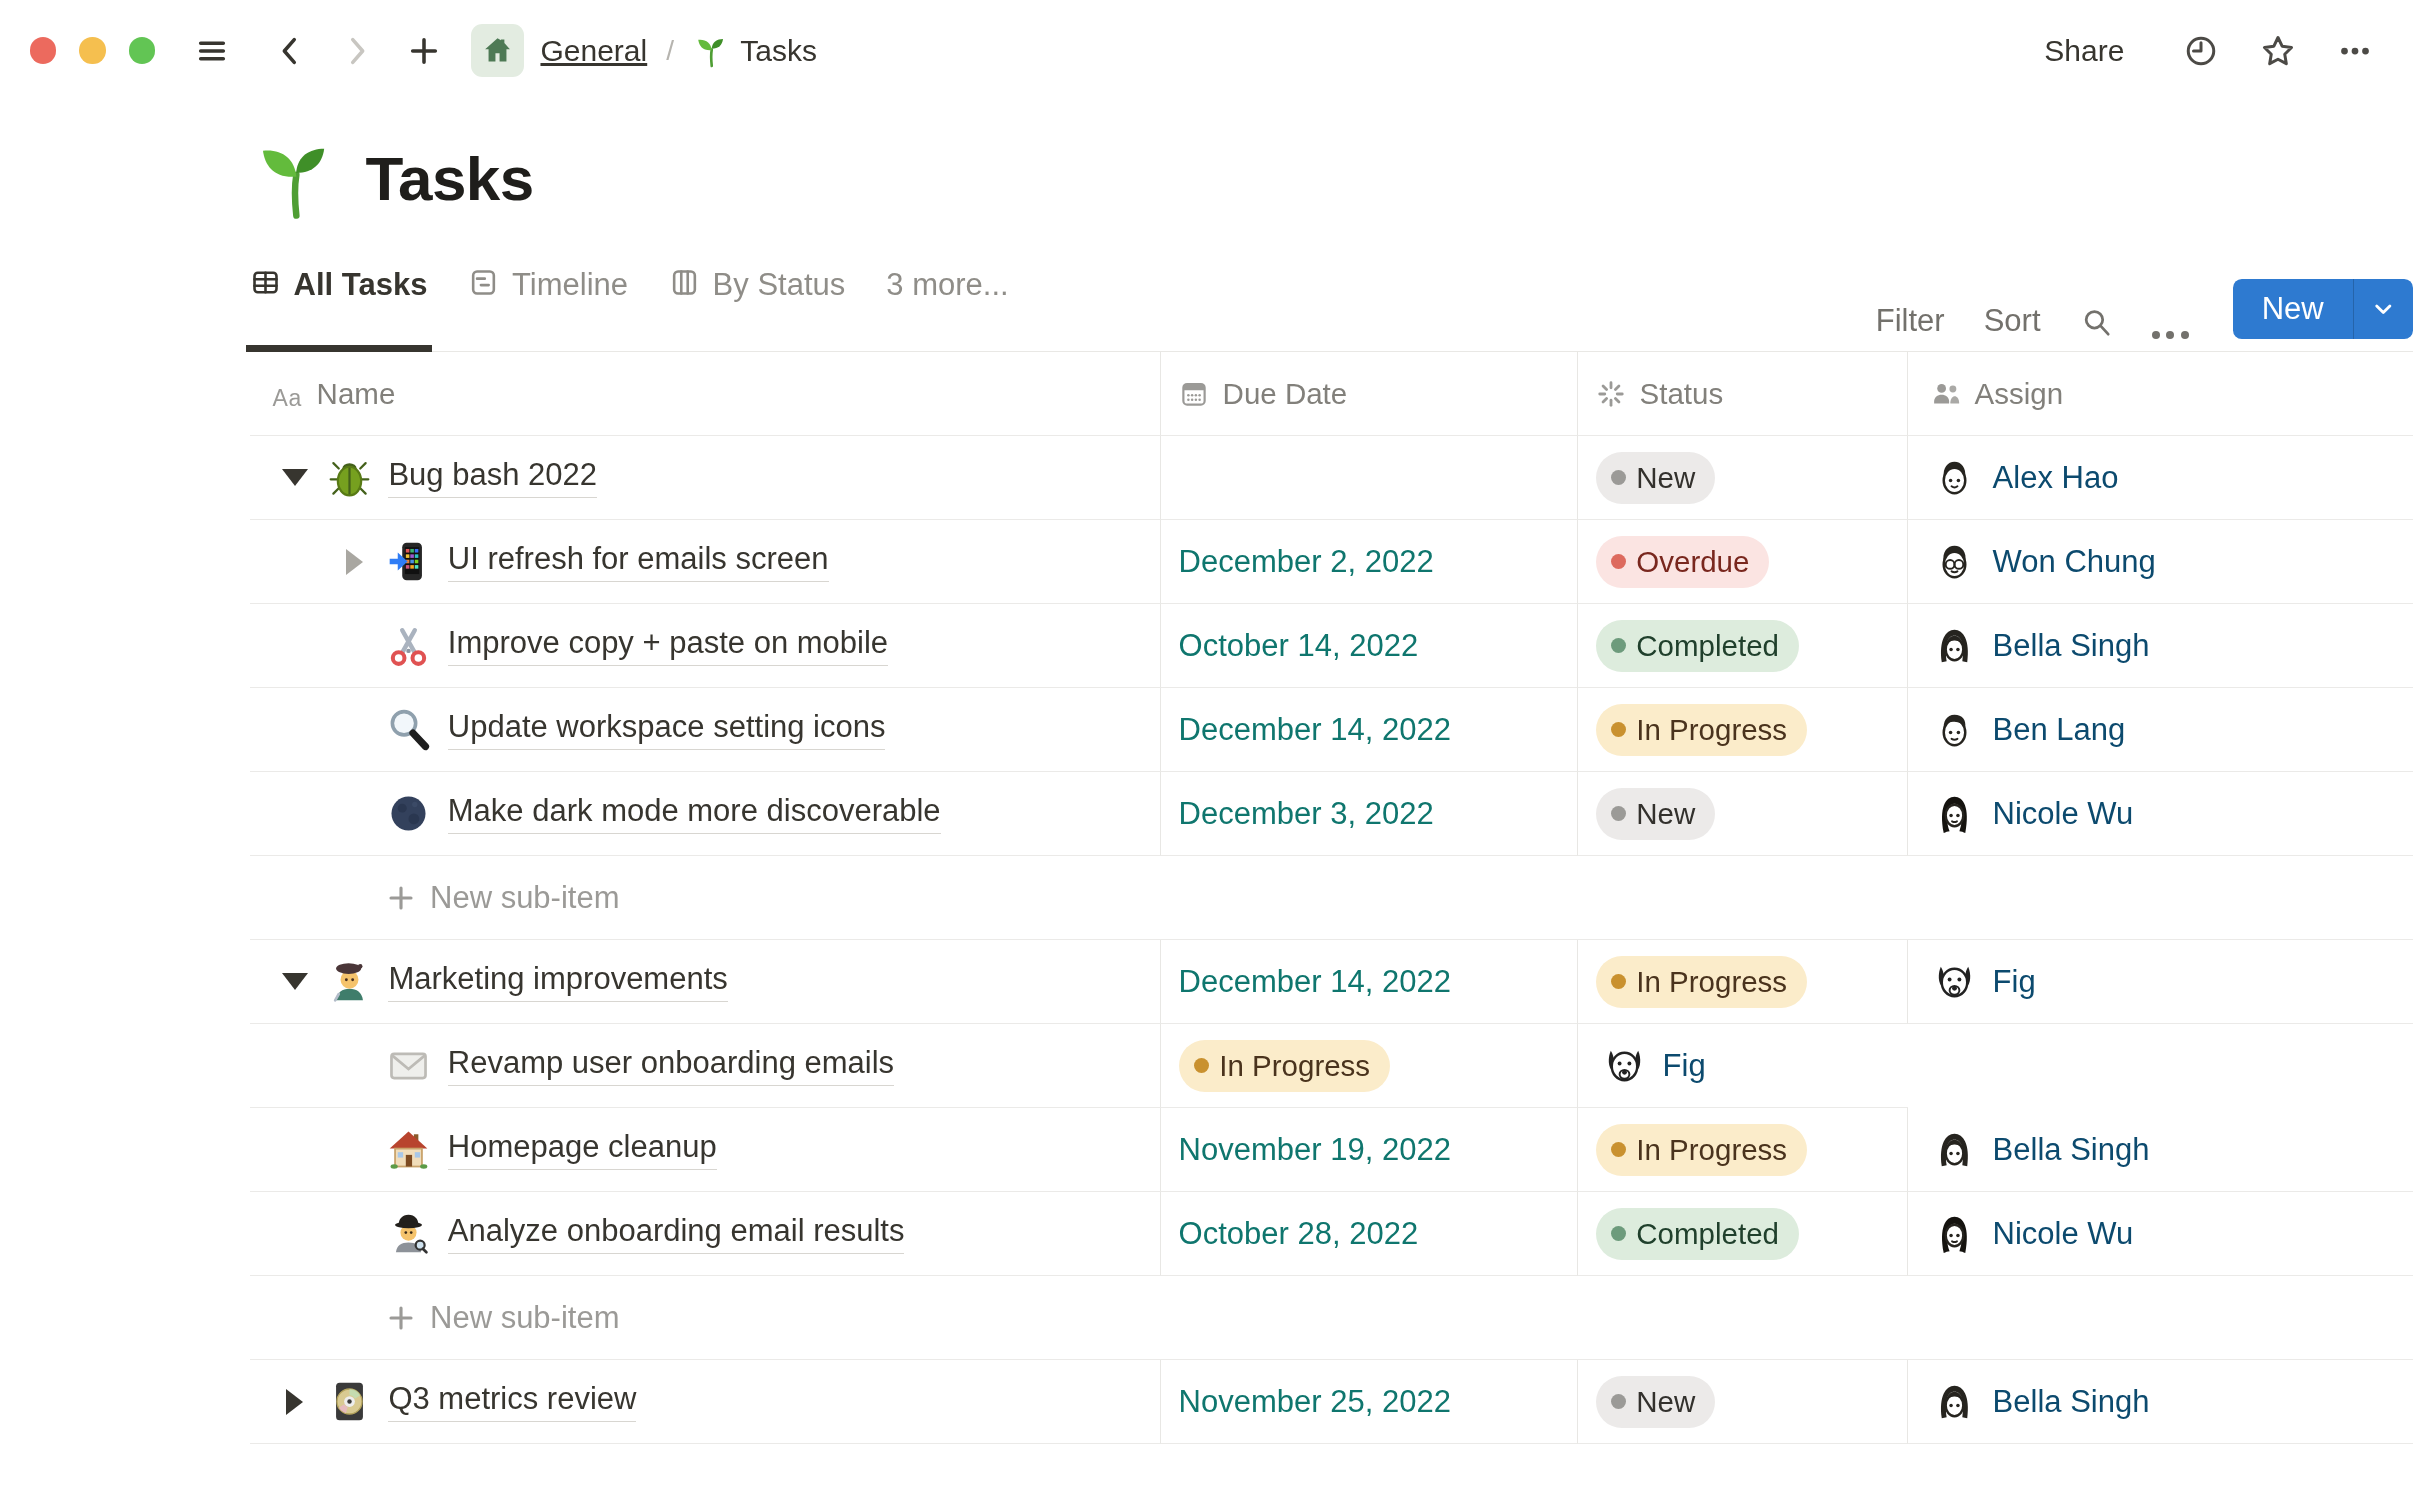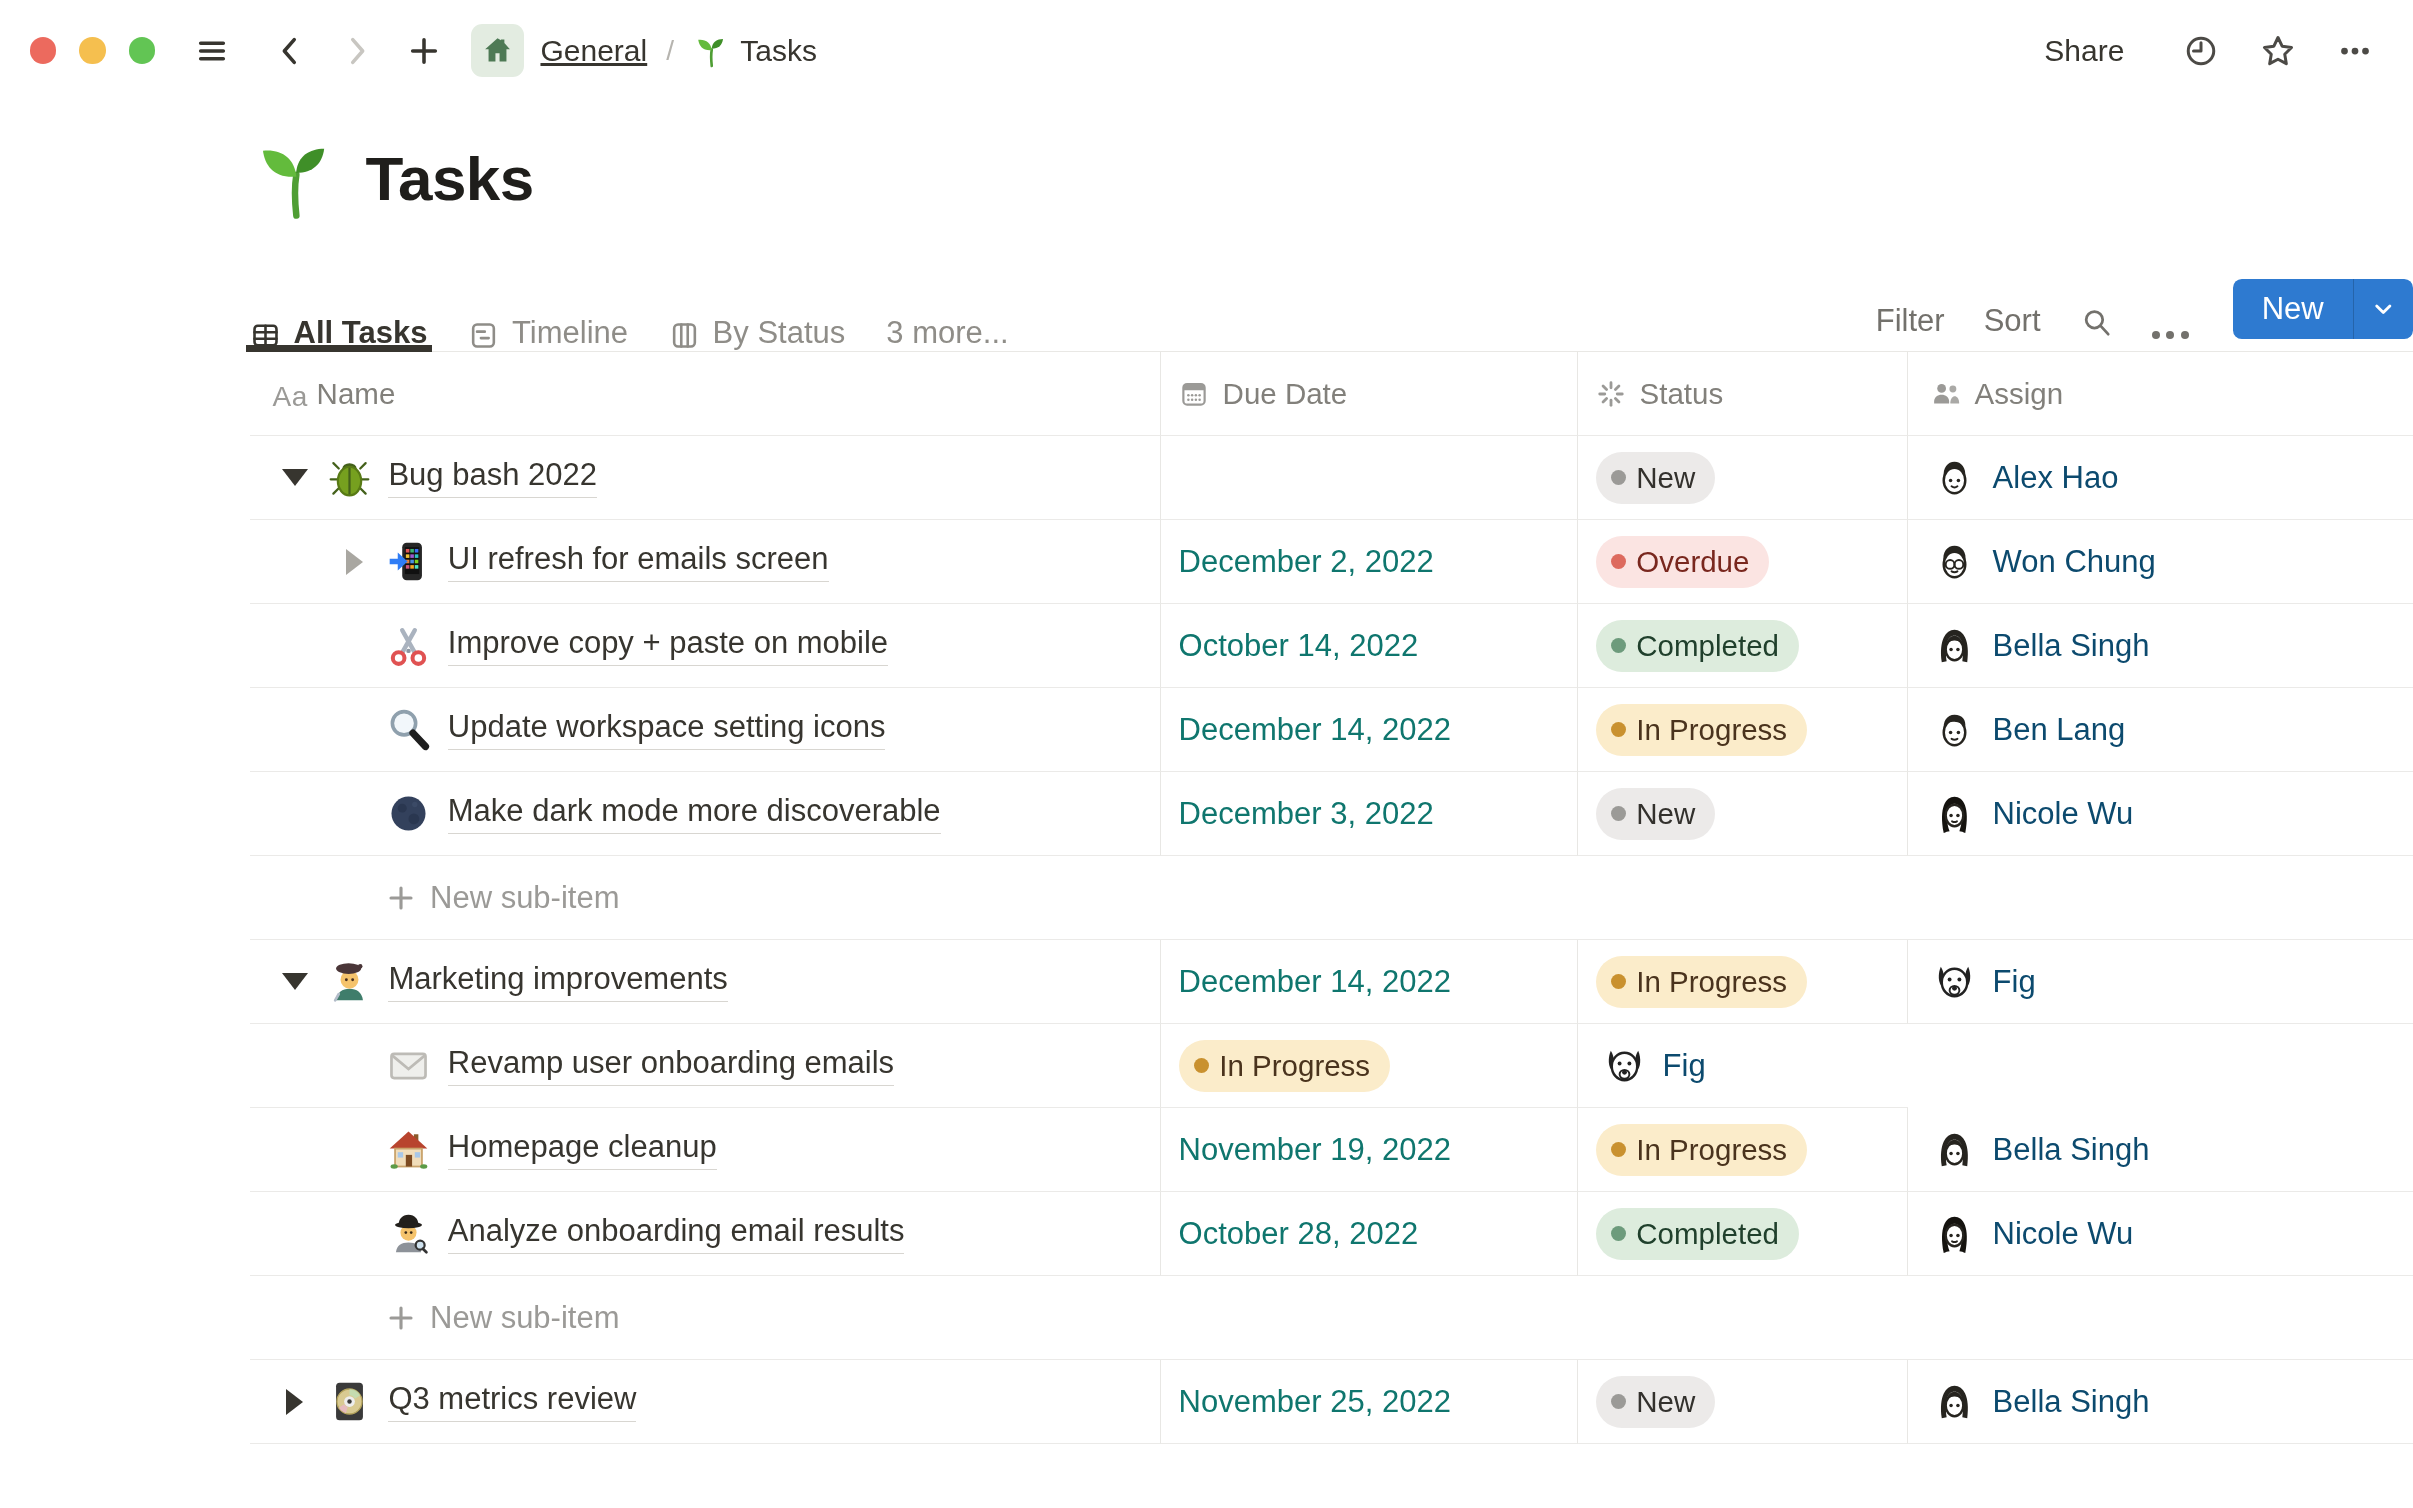--- a/index.html
+++ b/index.html
@@ -26,21 +26,21 @@
 
   
   .title-row{margin:33px 0 0 250px;display:flex;align-items:center;}
   .title-emoji{width:89px;height:89px;flex:none;}
   .page-title{font-size:62px;font-weight:700;letter-spacing:-0.6px;margin-left:26.4px;color:#1f1e1b;}
 
   
   .toolbar{margin:44px 0 0 250px;width:2163px;height:85px;display:flex;align-items:center;
     border-bottom:1.3px solid #e9e8e5;position:relative;box-sizing:border-box;}
   .tabs{display:flex;align-items:center;gap:41px;height:100%;}
-  .tab{display:flex;align-items:flex-end;gap:12.6px;height:100%;color:#8f8d88;font-size:31px;position:relative;cursor:pointer;}
+  .tab{display:flex;align-items:flex-start;gap:12.6px;height:100%;color:#8f8d88;font-size:31px;position:relative;cursor:pointer;}
   .tab .icon{width:31px;height:31px;}
   .tab.active{color:#37352f;font-weight:700;}
   .tab.active::after{content:"";position:absolute;left:-3.8px;right:-5px;bottom:-1.3px;height:7px;background:#37352f;}
   .controls{margin-left:auto;display:flex;align-items:flex-end;gap:39px;color:#73716c;font-size:31px;}
   .ctl{cursor:pointer;}
   .ctl-icon{width:33px;height:33px;}
   .dots3{display:flex;gap:6.3px;align-items:center;}
   .dots3 i{width:8.2px;height:8.2px;border-radius:50%;background:#73716c;}
   .new-btn{display:flex;align-items:stretch;height:60px;border-radius:8.8px;background:var(--accent,#2e7ad0);color:#fff;overflow:hidden;margin-left:5px;cursor:pointer;}
   .new-label{display:flex;align-items:center;padding:0 29px;font-size:31px;font-weight:500;}
@@ -53,21 +53,21 @@
   .thead,.trow{display:grid;grid-template-columns:911px 417px 330px 506px;}
   .thead{height:84px;color:#82807b;font-size:29.5px;}
   .trow{height:84px;font-size:31px;}
   .cell{display:flex;align-items:center;border-bottom:1.3px solid #ebeae8;box-sizing:border-box;min-width:0;}
   .sep{border-right:1.3px solid #e8e7e4;}
   .hcell{gap:14px;}
   .hc1{padding-left:22.6px;}
   .hc2,.hc3{padding-left:17.6px;}
   .hc4{padding-left:22.6px;}
   .hicon{width:30px;height:30px;color:#9b9a97;flex:none;}
-  .aa{font-size:28px;color:#9b9a97;letter-spacing:0.6px;}
+  .aa{font-size:23px;color:#9b9a97;letter-spacing:0.6px;}
 
   .name-cell{padding-left:22.6px;}
   .name-cell.ind1{padding-left:82px;}
   .toggle-box{width:44px;display:flex;align-items:center;justify-content:center;flex:none;margin-right:8.8px;}
   .tg-down{width:0;height:0;border-left:13.2px solid transparent;border-right:13.2px solid transparent;border-top:17px solid currentColor;}
   .tg-right{width:0;height:0;border-top:13.2px solid transparent;border-bottom:13.2px solid transparent;border-left:17px solid currentColor;}
   .emoji-box{width:48px;height:48px;display:flex;align-items:center;justify-content:center;flex:none;margin-right:15px;}
   .emoji-box svg{width:43px;height:43px;}
   .task-name{font-weight:500;color:#37352f;border-bottom:1.9px solid #d8d6d1;padding-bottom:3.1px;white-space:nowrap;cursor:pointer;}
   .due-cell{padding-left:17.6px;color:#0f766e;}

